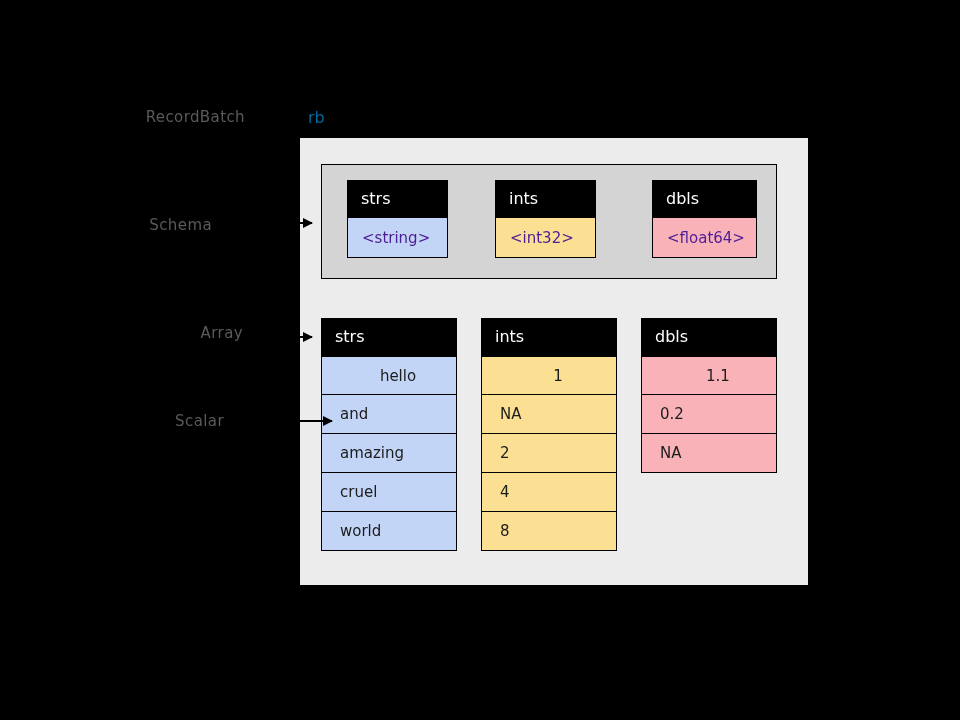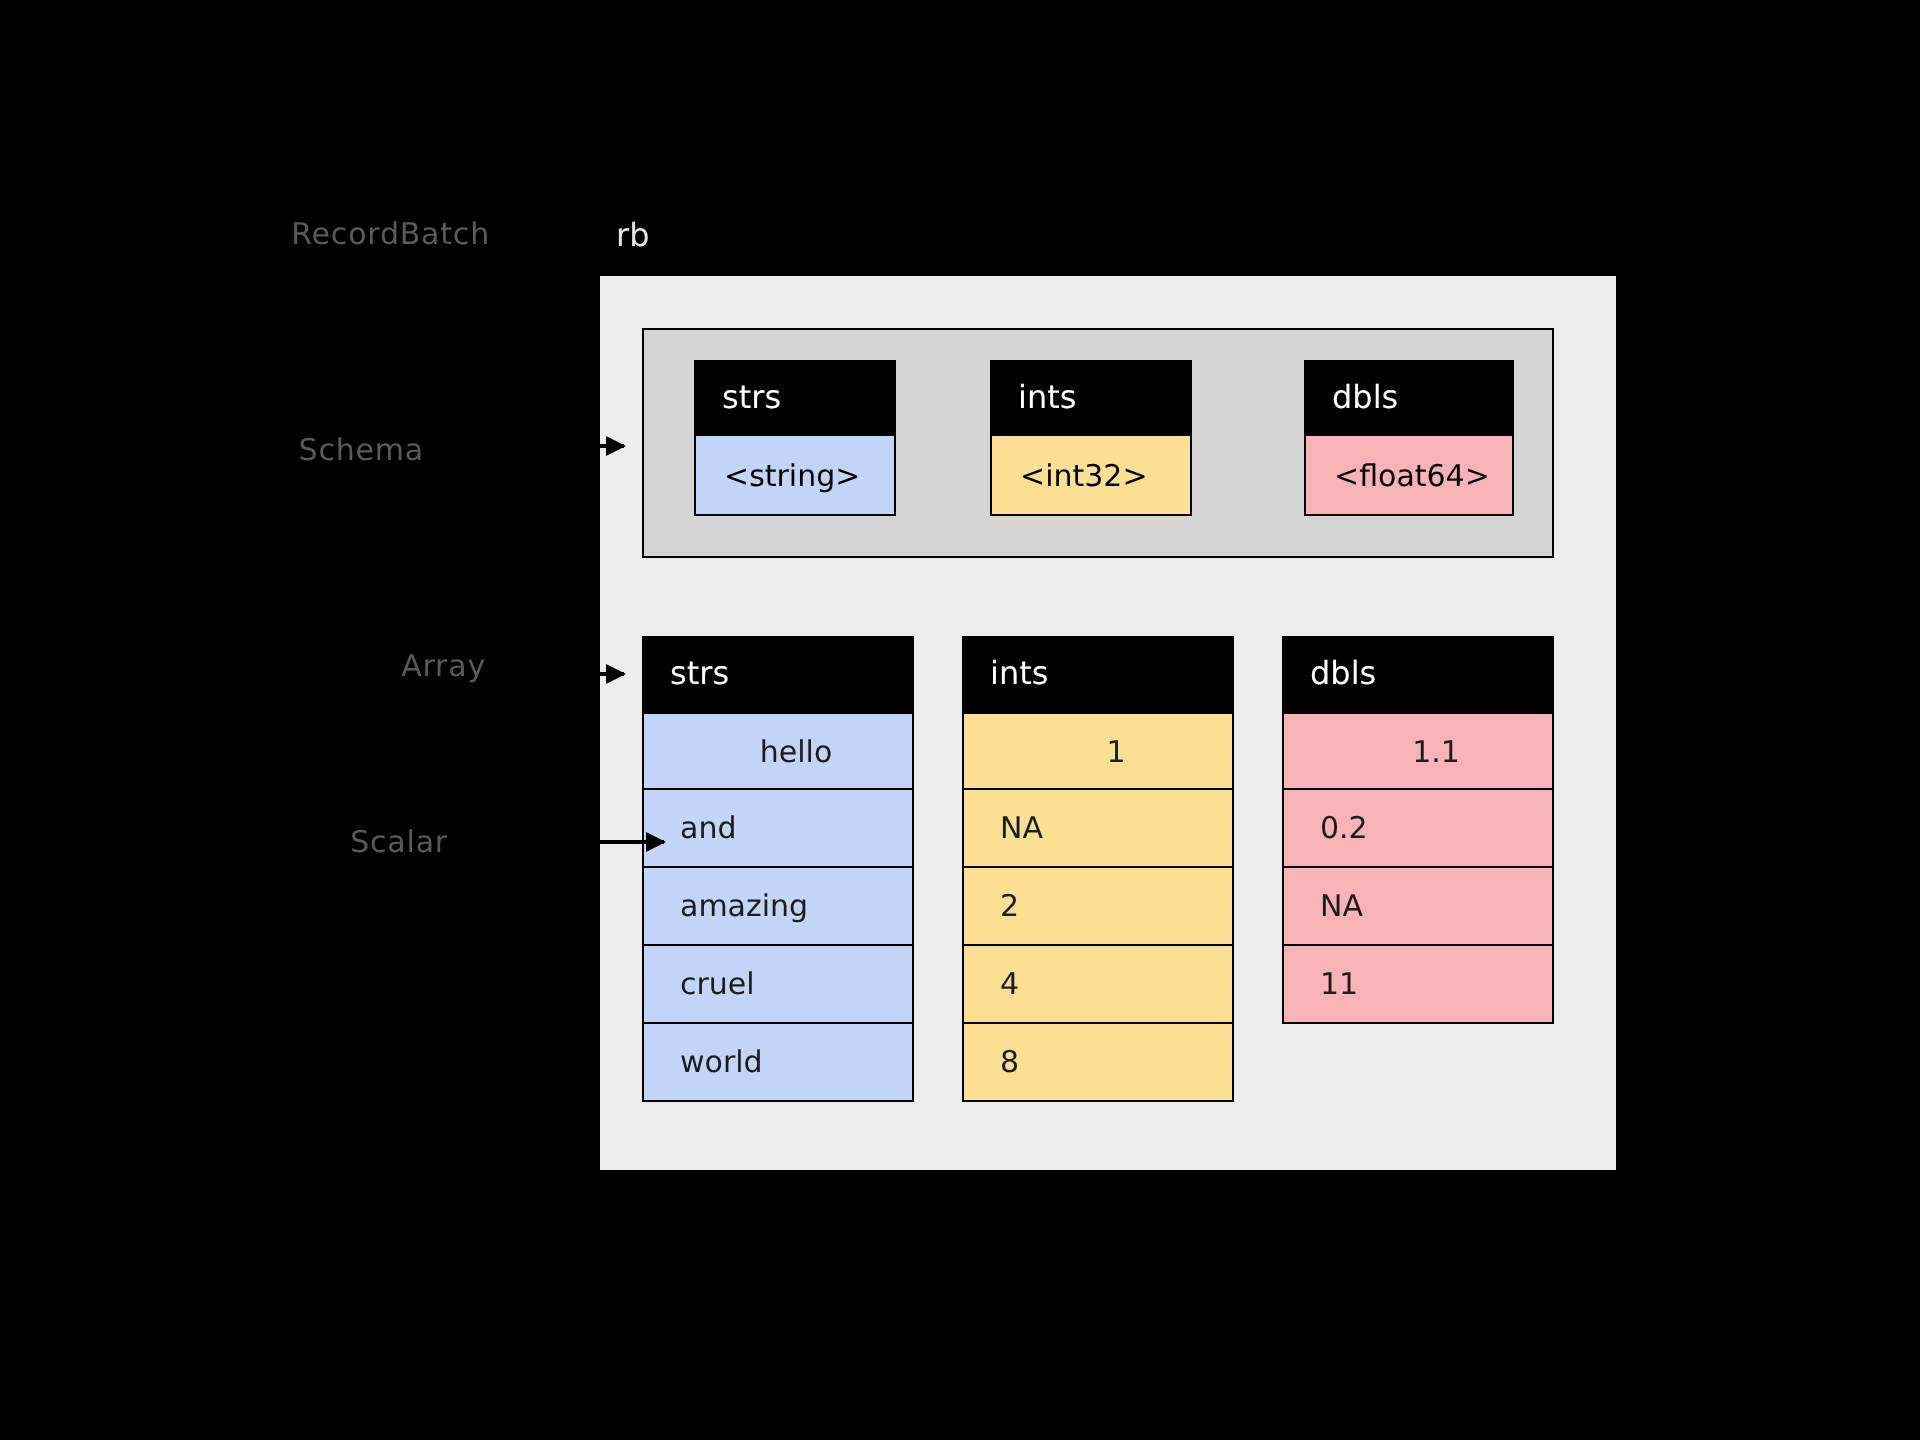--- a/index.html
+++ b/index.html
@@ -28,21 +28,21 @@
   #label-recordbatch { left: 60px;  top: 108px;  width: 185px; }
   #label-schema      { left: 60px;  top: 216px;  width: 152px; }
   #label-array       { left: 60px;  top: 324px;  width: 183px; text-align: right; }
   #label-scalar      { left: 44px;  top: 412px;  width: 180px; }
 
   
   #rb-title {
     position: absolute;
     left: 308px;
     top: 108px;
-    color: #e5e5e5;
+    color: #0369a1;
     font-size: 16px;
     white-space: nowrap;
   }
 
   
   .arrow {
     position: absolute;
     height: 2px;
     background: #000000;
   }
@@ -99,21 +99,21 @@
     white-space: nowrap;
   }
   .type-cell {
     height: 40px;
     line-height: 40px;
     padding-left: 14px;
     box-sizing: border-box;
     border: 1px solid #000000;
     border-top: none;
     font-size: 15px;
-    color: #000000;
+    color: #4c1d95;
     white-space: nowrap;
   }
   .data-cell {
     height: 39px;
     line-height: 39px;
     padding-left: 18px;
     box-sizing: border-box;
     border-left: 1px solid #000000;
     border-right: 1px solid #000000;
     border-bottom: 1px solid #000000;
@@ -184,20 +184,19 @@
     <div class="data-cell tint-int32">2</div>
     <div class="data-cell tint-int32">4</div>
     <div class="data-cell tint-int32">8</div>
   </div>
 
   <div class="col-card" id="array-col-2">
     <div class="col-head">dbls</div>
     <div class="data-cell first tint-float64">1.1</div>
     <div class="data-cell tint-float64">0.2</div>
     <div class="data-cell tint-float64">NA</div>
-    <div class="data-cell tint-float64">11</div>
   </div>
 
   <div class="arrow" id="arrow-schema"></div>
   <div class="arrow" id="arrow-array"></div>
   <div class="arrow" id="arrow-scalar"></div>
 
 </div>
 
 </body></html>

